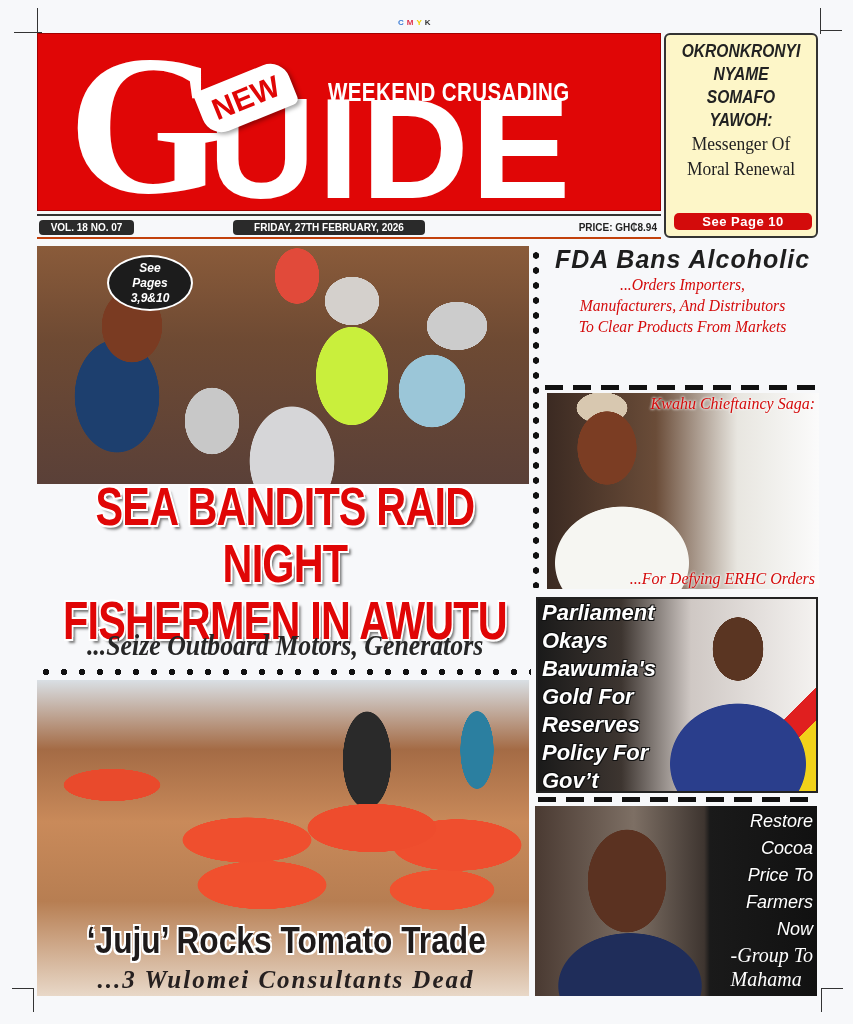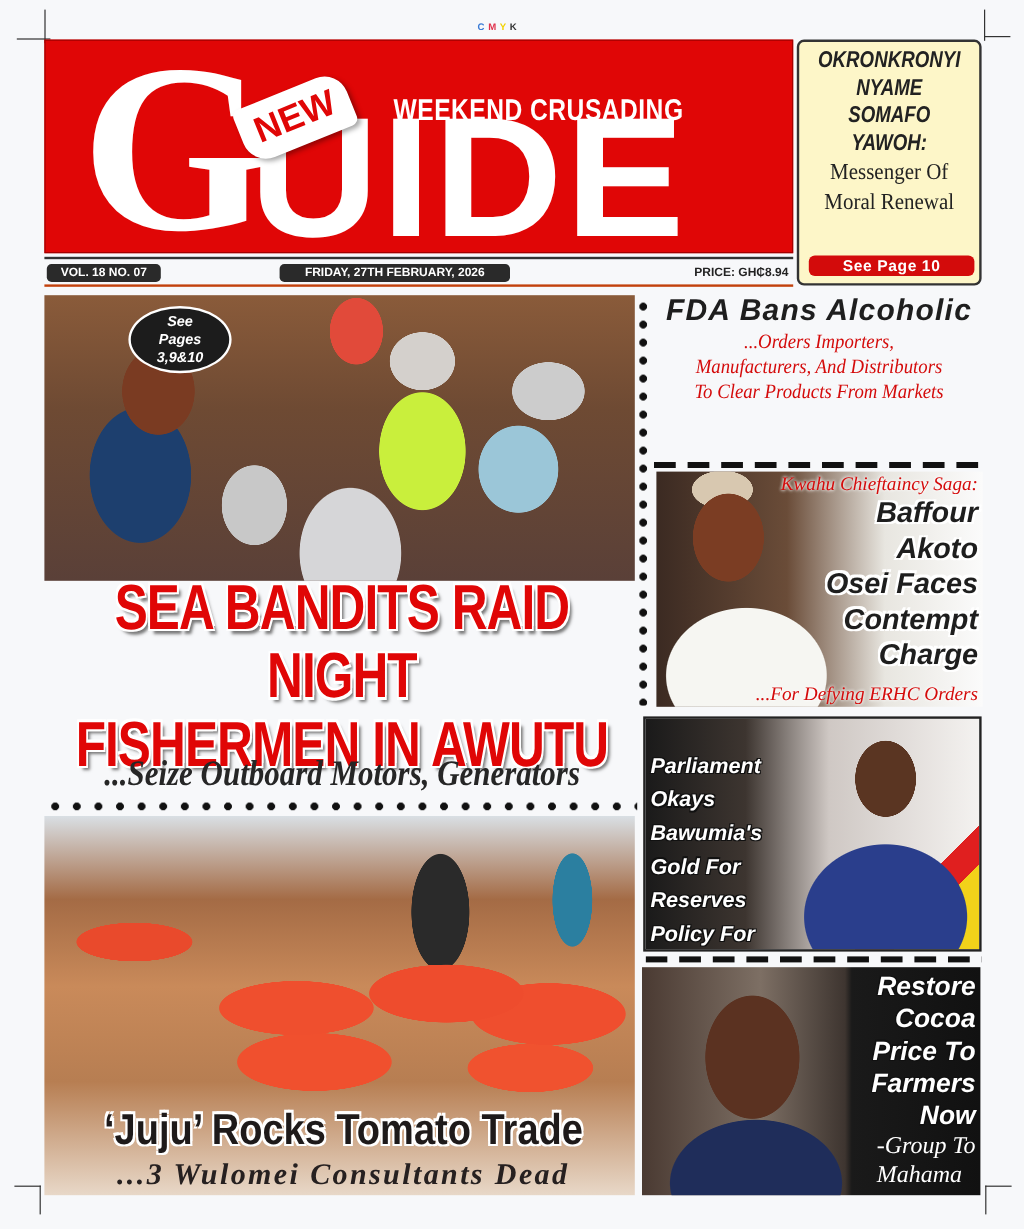--- a/index.html
+++ b/index.html
@@ -84,28 +84,28 @@
   .kwahu .kicker { position: absolute; right: 4px; top: 2px; font-family: "Liberation Serif", serif; font-style: italic; color: #d40b0b; font-size: 16px; text-shadow: 0 0 3px #fff, 0 0 3px #fff; }
   .kwahu .h { position: absolute; right: 4px; top: 20px; text-align: right; font-weight: bold; font-style: italic; font-size: 24px; line-height: 29.5px; color: #1e1e1e; text-shadow: -2px -2px 0 #fff, 2px -2px 0 #fff, -2px 2px 0 #fff, 2px 2px 0 #fff; }
   .kwahu .s { position: absolute; right: 4px; bottom: 1px; font-family: "Liberation Serif", serif; font-style: italic; color: #d40b0b; font-size: 16px; text-shadow: 0 0 3px #fff, 0 0 3px #fff; }
 
   .parliament { position: absolute; left: 536px; top: 597px; width: 282px; height: 196px; overflow: hidden; border: 2px solid #222;
     background:
       radial-gradient(ellipse 36px 45px at 200px 50px, #5a3522 0 70%, transparent 71%),
       radial-gradient(ellipse 90px 80px at 200px 165px, #2a3e8c 0 75%, transparent 76%),
       linear-gradient(135deg, transparent 78%, #e01f1f 78% 85%, #f2d21a 85% 100%),
       linear-gradient(90deg, #1a1a1a 0%, #3d3530 30%, #cfc8c4 55%, #f4f2f0 100%); }
-  .parliament .h { position: absolute; left: 4px; top: 0; font-weight: bold; font-style: italic; font-size: 18px; line-height: 28px; color: #fff; text-shadow: -1px -1px 0 #111, 1px -1px 0 #111, -1px 1px 0 #111, 1px 1px 0 #111; margin-top: 25px; }
+  .parliament .h { position: absolute; left: 4px; top: 0; font-weight: bold; font-style: italic; font-size: 22px; line-height: 28px; color: #fff; text-shadow: -1px -1px 0 #111, 1px -1px 0 #111, -1px 1px 0 #111, 1px 1px 0 #111; }
 
   .cocoa { position: absolute; left: 535px; top: 806px; width: 282px; height: 190px; overflow: hidden;
     background:
       radial-gradient(ellipse 52px 68px at 92px 75px, #5b3221 0 75%, transparent 76%),
       radial-gradient(ellipse 95px 70px at 95px 180px, #1f2d5a 0 75%, transparent 76%),
       linear-gradient(90deg, #4a3a32 0%, #7d6f64 35%, #3e3530 60%, #1a1a1a 62%, #111 100%); }
-  .cocoa .h { position: absolute; right: 4px; top: 2px; text-align: right; font-weight: bold; font-style: italic; font-size: 22px; line-height: 27px; color: #fff; text-shadow: -1px -1px 0 #111, 1px -1px 0 #111, -1px 1px 0 #111, 1px 1px 0 #111; }
+  .cocoa .h { position: absolute; right: 4px; top: 2px; text-align: right; font-weight: normal; font-style: italic; font-size: 18px; line-height: 27px; color: #fff; text-shadow: -1px -1px 0 #111, 1px -1px 0 #111, -1px 1px 0 #111, 1px 1px 0 #111; }
   .cocoa .s { position: absolute; right: 4px; top: 137px; text-align: left; font-family: "Liberation Serif", serif; font-style: italic; font-size: 20px; line-height: 24px; color: #fff; }
 </style>
 </head>
 <body>
 
 <div class="crop" style="left:37px;top:8px;width:1px;height:28px;"></div>
 <div class="crop" style="left:14px;top:32px;width:28px;height:1px;"></div>
 <div class="crop" style="left:820px;top:8px;width:1px;height:26px;"></div>
 <div class="crop" style="left:820px;top:30px;width:22px;height:1px;"></div>
 <div class="crop" style="left:33px;top:988px;width:1px;height:24px;"></div>
@@ -165,27 +165,20 @@
 
 <div class="fda">
   <div class="h">FDA Bans Alcoholic</div>
   <div class="s">...Orders Importers,</div>
   <div class="s">Manufacturers, And Distributors</div>
   <div class="s">To Clear Products From Markets</div>
 </div>
 
 <div class="kwahu">
   <div class="kicker">Kwahu Chieftaincy Saga:</div>
-  <div class="h">
-    <div>Baffour</div>
-    <div>Akoto</div>
-    <div>Osei Faces</div>
-    <div>Contempt</div>
-    <div>Charge</div>
-  </div>
   <div class="s">...For Defying ERHC Orders</div>
 </div>
 
 <div class="parliament">
   <div class="h">
     <div>Parliament</div>
     <div>Okays</div>
     <div>Bawumia's</div>
     <div>Gold For</div>
     <div>Reserves</div>

